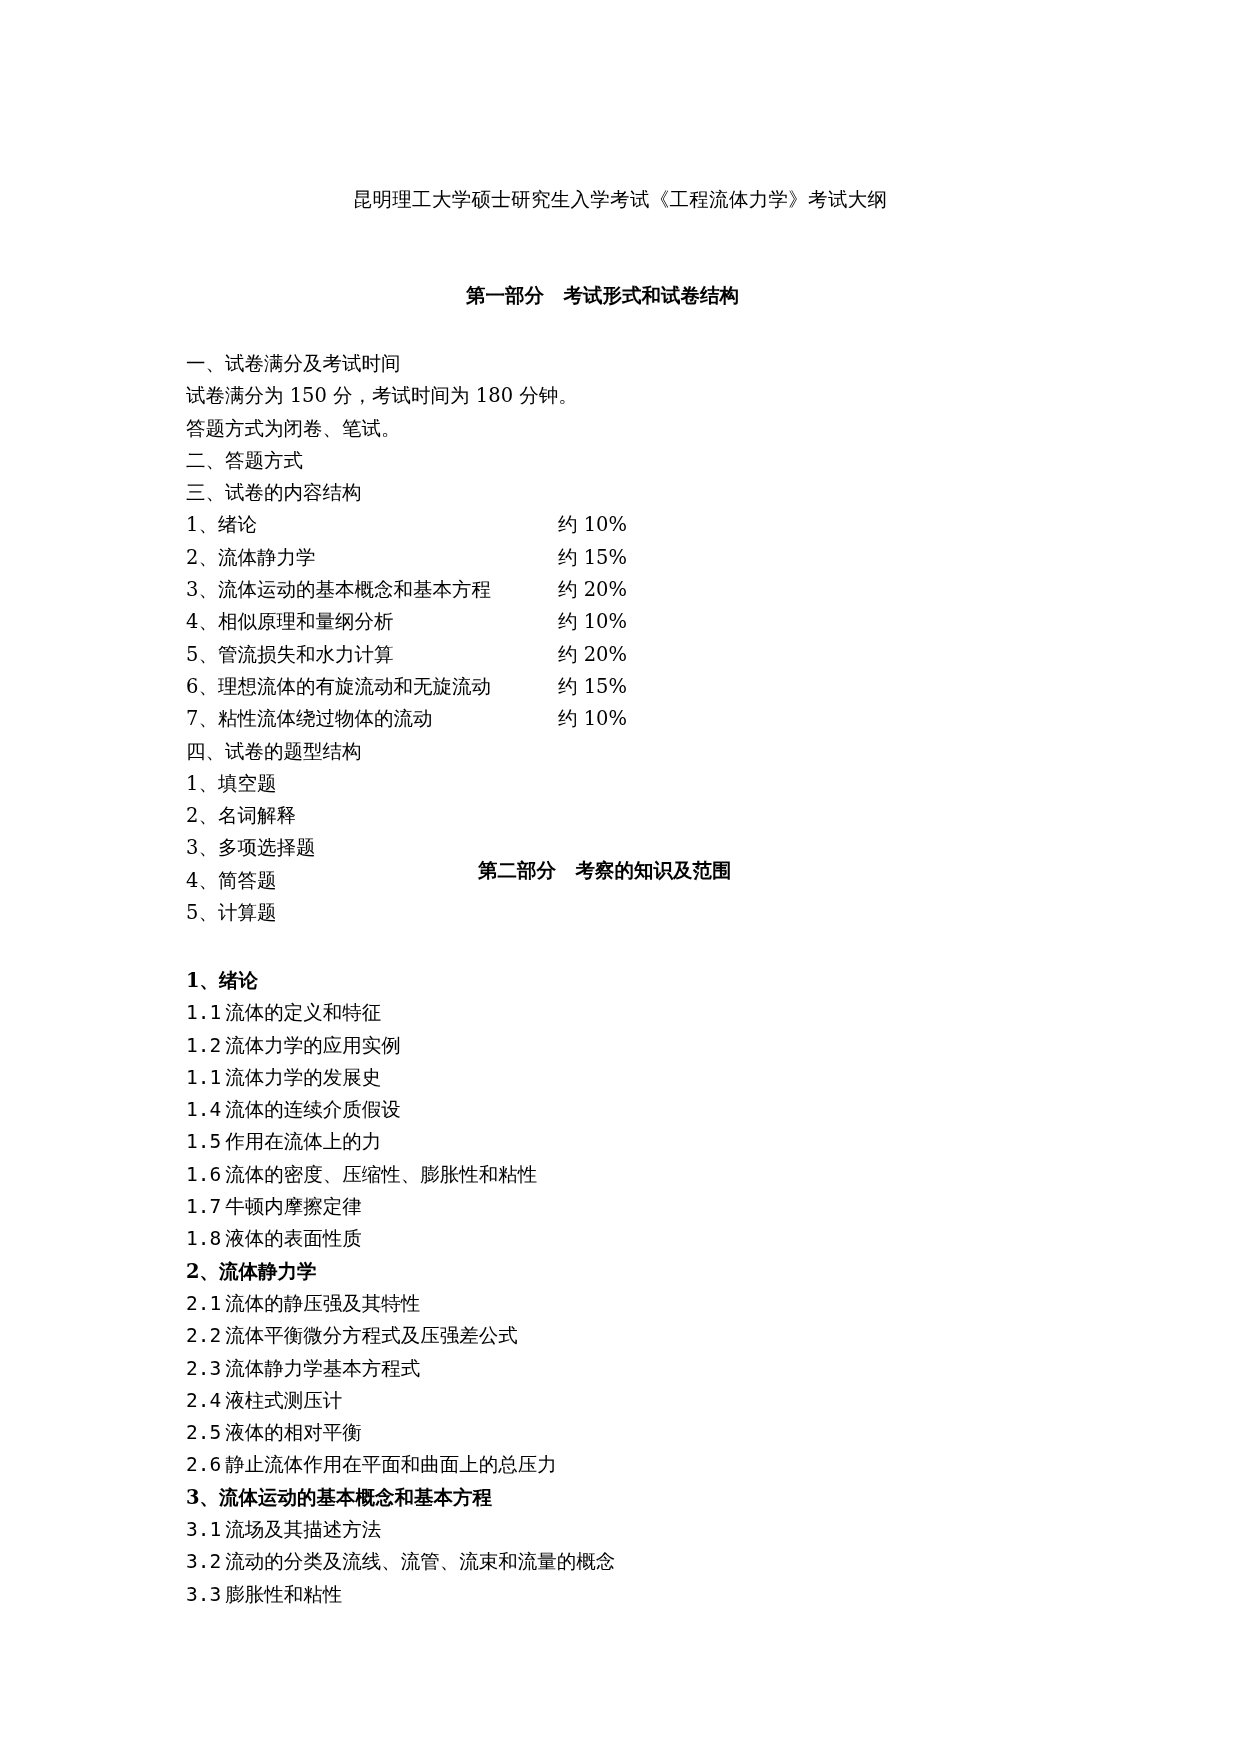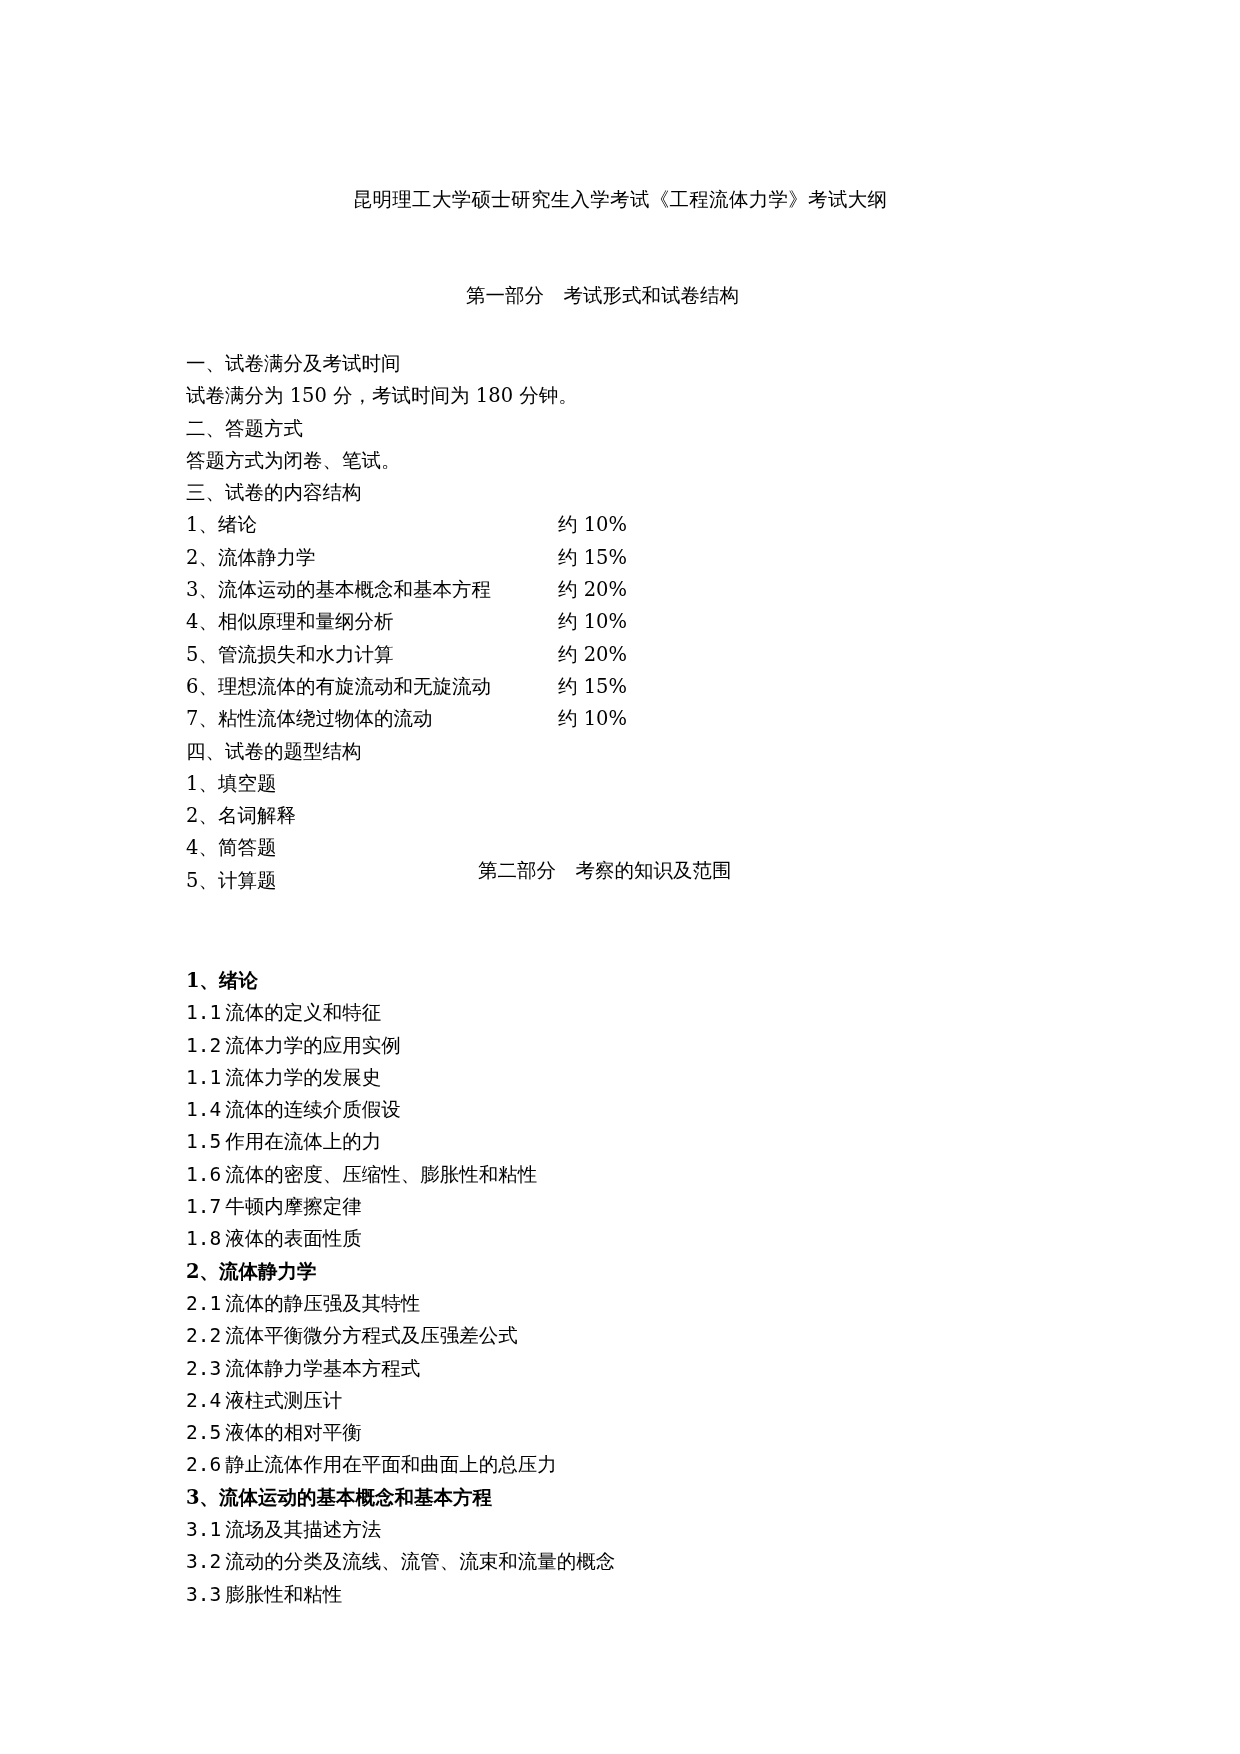--- a/index.html
+++ b/index.html
@@ -29,21 +29,21 @@
       top: 186px;
       text-align: center;
       font-size: 19.5px;
       line-height: 28px;
       letter-spacing: 0.3px;
       padding-left: 0;
       box-sizing: border-box;
     }
     .part-heading {
       position: absolute;
-      font-weight: normal;
+      font-weight: bold;
       font-size: 19.5px;
       line-height: 28px;
       white-space: pre;
     }
     .part1 { left: 466px; top: 282px; }
     .part2 { left: 478px; top: 857px; }
 
     .body-block {
       position: absolute;
       left: 186px;
@@ -81,22 +81,22 @@
 
 <div class="page">
 
   <div class="doc-title">昆明理工大学硕士研究生入学考试《工程流体力学》考试大纲</div>
 
   <div class="part-heading part1">第一部分　考试形式和试卷结构</div>
 
   <div class="body-block block1">
     <div class="line">一、试卷满分及考试时间</div>
     <div class="line">试卷满分为 150 分，考试时间为 180 分钟。</div>
+    <div class="line">答题方式为闭卷、笔试。</div>
     <div class="line">二、答题方式</div>
-    <div class="line">答题方式为闭卷、笔试。</div>
     <div class="line">三、试卷的内容结构</div>
 
     <div class="line">
       <span>1、绪论</span>
       <span class="pct">约 10%</span>
     </div>
     <div class="line">
       <span>2、流体静力学</span>
       <span class="pct">约 15%</span>
     </div>
@@ -117,20 +117,21 @@
       <span class="pct">约 15%</span>
     </div>
     <div class="line">
       <span>7、粘性流体绕过物体的流动</span>
       <span class="pct">约 10%</span>
     </div>
 
     <div class="line">四、试卷的题型结构</div>
     <div class="line">1、填空题</div>
     <div class="line">2、名词解释</div>
+    <div class="line">3、多项选择题</div>
     <div class="line">4、简答题</div>
     <div class="line">5、计算题</div>
   </div>
 
   <div class="part-heading part2">第二部分　考察的知识及范围</div>
 
   <div class="body-block block2">
     <div class="line bold">1、绪论</div>
     <div class="line sub"><span class="num">1.1</span><span class="txt">流体的定义和特征</span></div>
     <div class="line sub"><span class="num">1.2</span><span class="txt">流体力学的应用实例</span></div>

